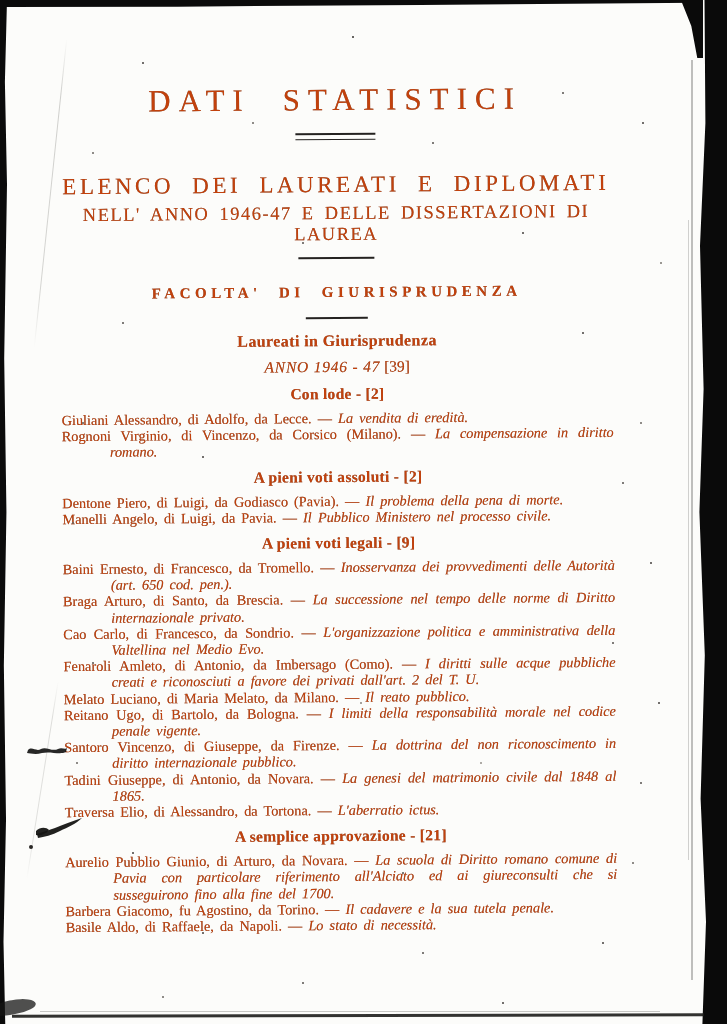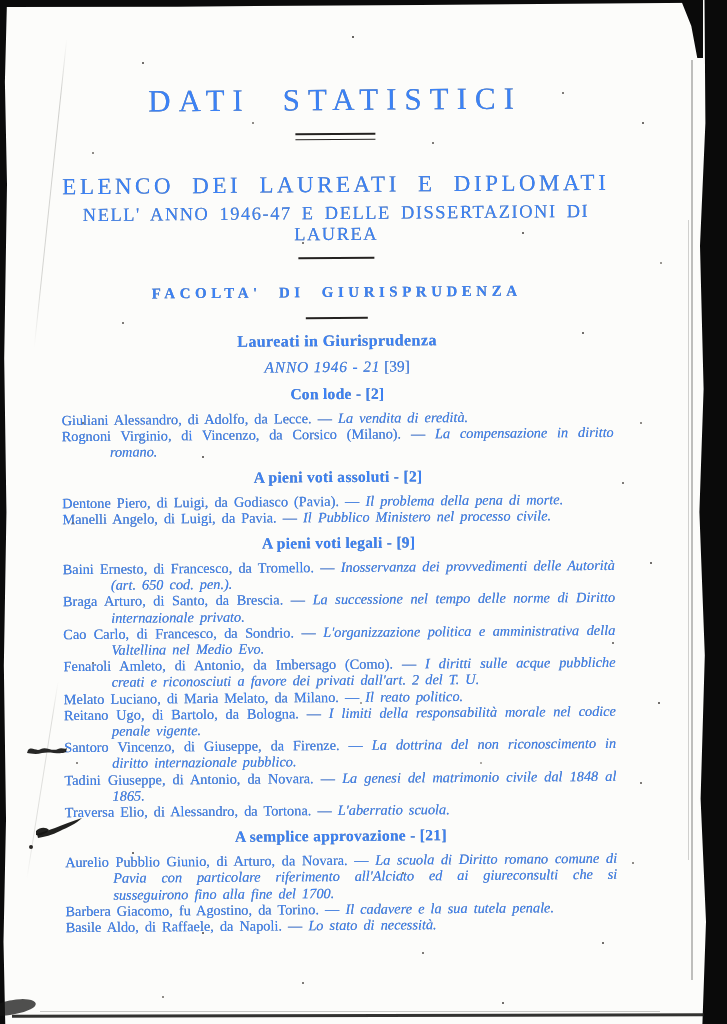--- a/index.html
+++ b/index.html
@@ -2,21 +2,21 @@
 <html lang="it"><head>
 <meta charset="utf-8">
 <style>
   html,body{margin:0;padding:0;background:#e8e8e6;}
   .scan{
     position:relative;
     width:727px;height:1024px;
     background:#fcfcfa;
     overflow:hidden;
     font-family:"Liberation Serif","DejaVu Serif",serif;
-    color:#3b82f6;
+    color:#c2410c;
   }
   
   .edge-left{
     position:absolute;left:0;top:0;width:7px;height:100%;background:#0b0b0b;
     clip-path:polygon(0 0,100% 0,70% 8%,100% 18%,60% 35%,92% 50%,55% 65%,86% 80%,50% 92%,75% 100%,0 100%);
   }
   .edge-top{
     position:absolute;left:4px;top:0;width:694px;height:7px;background:#0b0b0b;
     clip-path:polygon(0 0,100% 0,100% 38%,60% 70%,25% 95%,0 100%);
   }
@@ -114,21 +114,21 @@
 
   <div class="content">
     <h1>DATI STATISTICI</h1>
     <div class="rule rule-double"></div>
     <h2>ELENCO DEI LAUREATI E DIPLOMATI</h2>
     <h3>NELL' ANNO 1946-47 E DELLE DISSERTAZIONI DI LAUREA</h3>
     <div class="rule rule-1"></div>
     <h4>FACOLTA' DI GIURISPRUDENZA</h4>
     <div class="rule rule-2"></div>
     <h5>Laureati in Giurisprudenza</h5>
-    <div class="anno"><span class="it">ANNO 1946 - 21</span> <span>[39]</span></div>
+    <div class="anno"><span class="it">ANNO 1946 - 47</span> <span>[39]</span></div>
     <div id="sections">
   <section class="grade-section">
     <h6 class="grade-heading">Con lode - [2]</h6>
     <div class="entries">
   <p class="entry"><span>Giuliani Alessandro, di Adolfo, da Lecce.</span><span> — </span><em class="thesis">La vendita di eredità.</em></p>
 
   <p class="entry"><span>Rognoni Virginio, di Vincenzo, da Corsico (Milano).</span><span> — </span><em class="thesis">La compensazione in diritto romano.</em></p>
 </div>
   </section>
 
@@ -145,29 +145,29 @@
     <h6 class="grade-heading">A pieni voti legali - [9]</h6>
     <div class="entries">
   <p class="entry"><span>Baini Ernesto, di Francesco, da Tromello.</span><span> — </span><em class="thesis">Inosservanza dei provvedimenti delle Autorità (art. 650 cod. pen.).</em></p>
 
   <p class="entry"><span>Braga Arturo, di Santo, da Brescia.</span><span> — </span><em class="thesis">La successione nel tempo delle norme di Diritto internazionale privato.</em></p>
 
   <p class="entry"><span>Cao Carlo, di Francesco, da Sondrio.</span><span> — </span><em class="thesis">L'organizzazione politica e amministrativa della Valtellina nel Medio Evo.</em></p>
 
   <p class="entry"><span>Fenaroli Amleto, di Antonio, da Imbersago (Como).</span><span> — </span><em class="thesis">I diritti sulle acque pubbliche creati e riconosciuti a favore dei privati dall'art. 2 del T. U.</em></p>
 
-  <p class="entry"><span>Melato Luciano, di Maria Melato, da Milano.</span><span> — </span><em class="thesis">Il reato politico.</em></p>
+  <p class="entry"><span>Melato Luciano, di Maria Melato, da Milano.</span><span> — </span><em class="thesis">Il reato pubblico.</em></p>
 
   <p class="entry"><span>Reitano Ugo, di Bartolo, da Bologna.</span><span> — </span><em class="thesis">I limiti della responsabilità morale nel codice penale vigente.</em></p>
 
   <p class="entry"><span>Santoro Vincenzo, di Giuseppe, da Firenze.</span><span> — </span><em class="thesis">La dottrina del non riconoscimento in diritto internazionale pubblico.</em></p>
 
   <p class="entry"><span>Tadini Giuseppe, di Antonio, da Novara.</span><span> — </span><em class="thesis">La genesi del matrimonio civile dal 1848 al 1865.</em></p>
 
-  <p class="entry"><span>Traversa Elio, di Alessandro, da Tortona.</span><span> — </span><em class="thesis">L'aberratio scuola.</em></p>
+  <p class="entry"><span>Traversa Elio, di Alessandro, da Tortona.</span><span> — </span><em class="thesis">L'aberratio ictus.</em></p>
 </div>
   </section>
 
   <section class="grade-section">
     <h6 class="grade-heading">A semplice approvazione - [21]</h6>
     <div class="entries">
   <p class="entry"><span>Aurelio Pubblio Giunio, di Arturo, da Novara.</span><span> — </span><em class="thesis">La scuola di Diritto romano comune di Pavia con particolare riferimento all'Alciato ed ai giureconsulti che si susseguirono fino alla fine del 1700.</em></p>
 
   <p class="entry"><span>Barbera Giacomo, fu Agostino, da Torino.</span><span> — </span><em class="thesis">Il cadavere e la sua tutela penale.</em></p>
 

